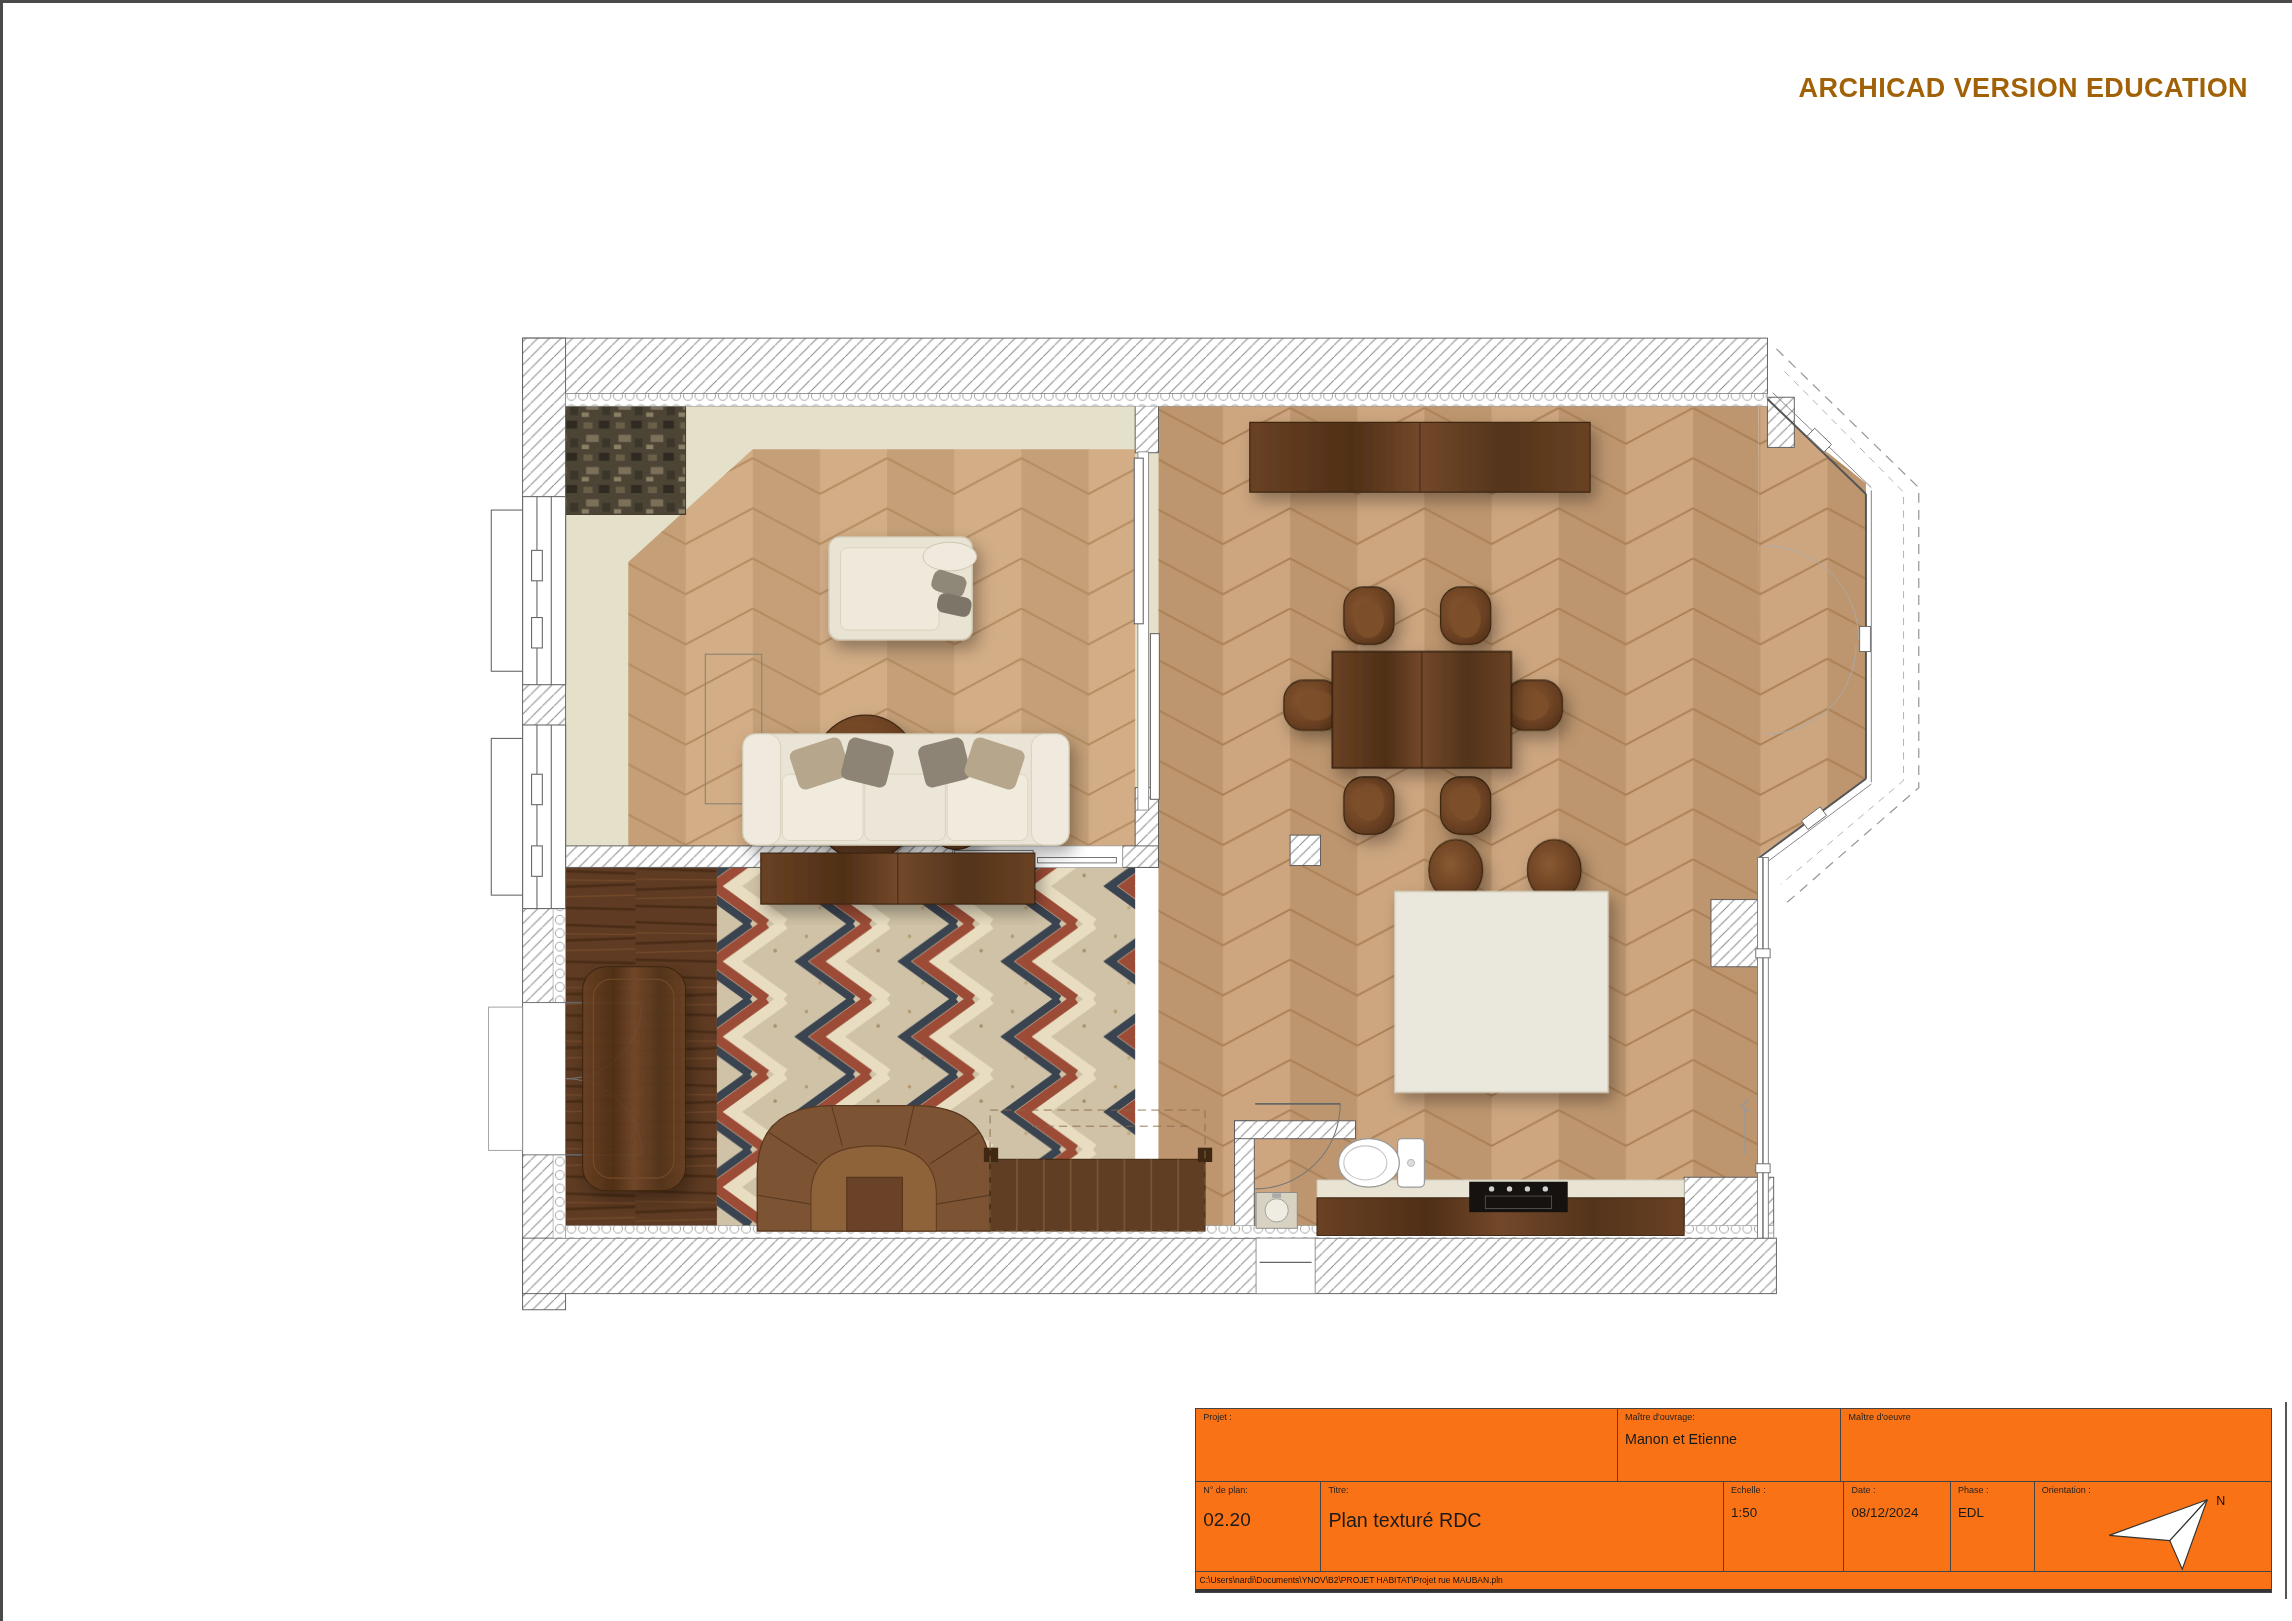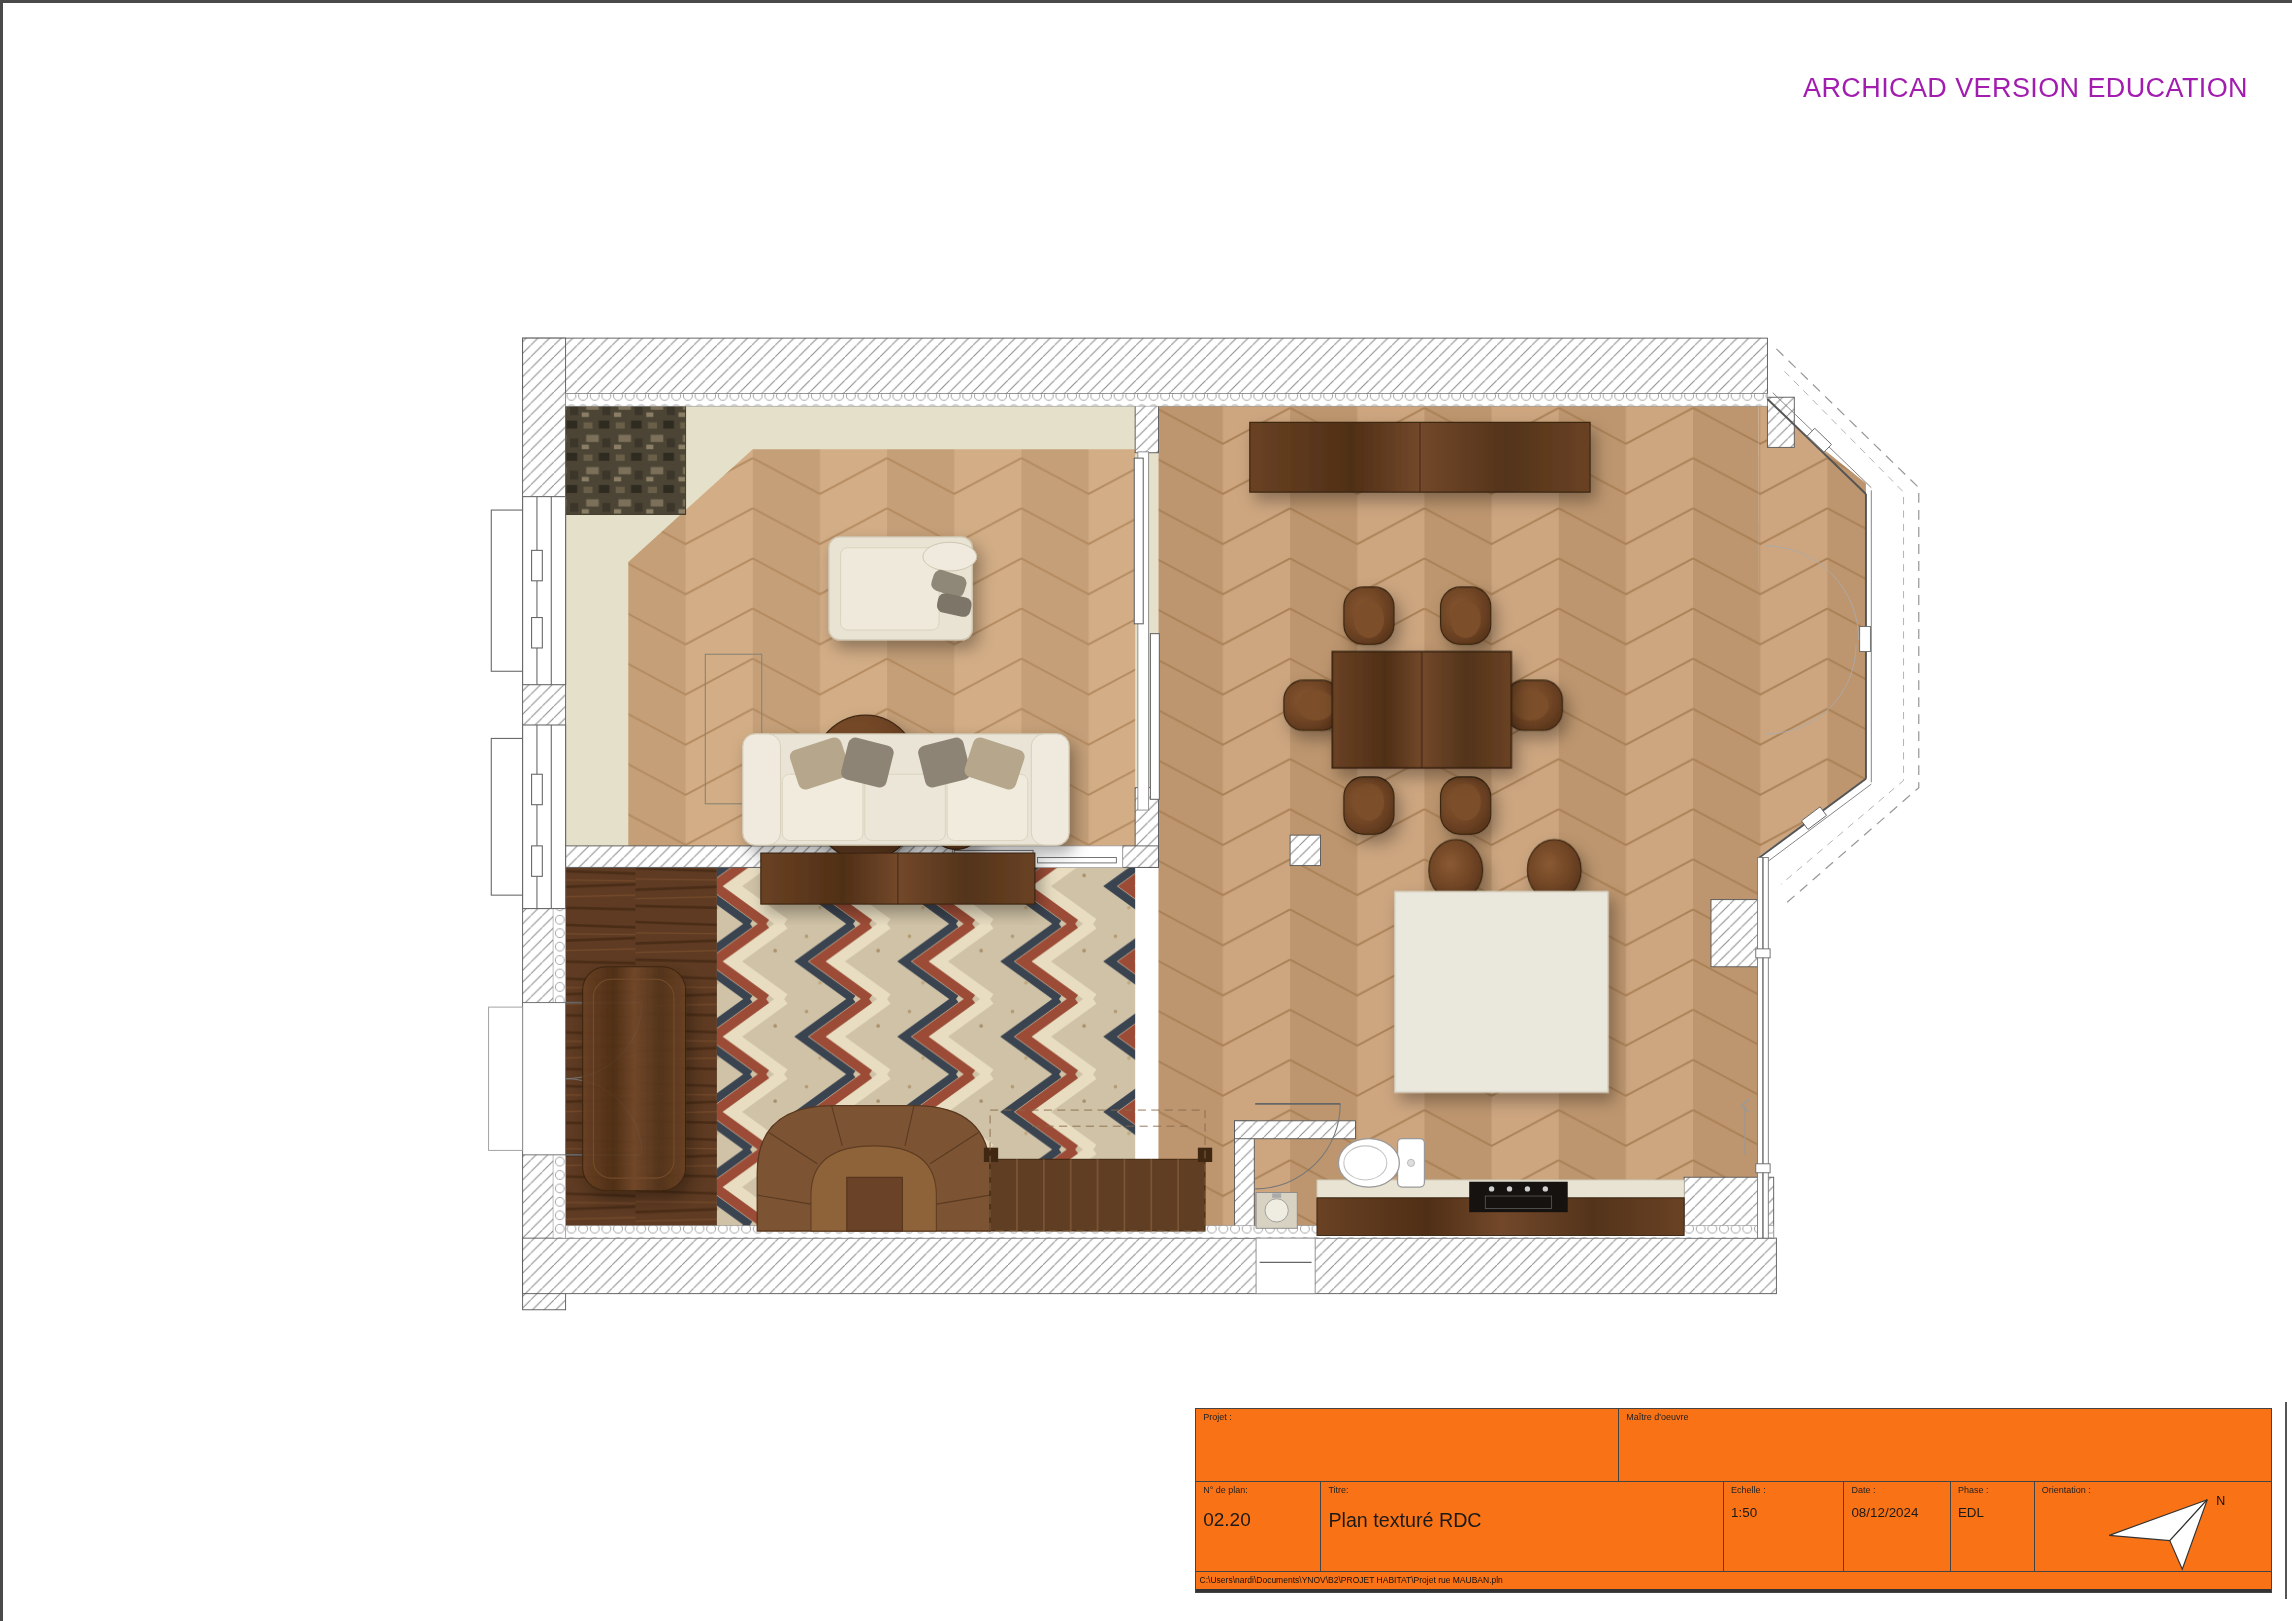--- a/index.html
+++ b/index.html
@@ -2,22 +2,22 @@
 <html style="font-size:14.3px"><head>
 <meta charset="utf-8">
 <style>
   html,body{margin:0;padding:0;background:#fff;}
   body{width:2293px;height:1622px;position:relative;overflow:hidden;
        font-family:"Liberation Sans", sans-serif;color:#1a1a1a;}
   .sheet-border-top{position:absolute;left:0;top:0;width:2293px;height:2.7px;background:#4a4a4a;}
   .sheet-border-left{position:absolute;left:0;top:0;width:2.7px;height:1622px;background:#4a4a4a;}
   .sheet-border-right{position:absolute;left:2285px;top:1402px;width:1.8px;height:197px;background:#555;}
 
-  .banner{position:absolute;top:73px;right:45px;font-size:27px;font-weight:400;
-          letter-spacing:0.4px;color:#a21caf;}
+  .banner{position:absolute;top:73px;right:45px;font-size:27px;font-weight:700;
+          letter-spacing:0.4px;color:#a16207;}
 
   .plan-wrap{position:absolute;left:484px;top:322px;width:1451px;height:1003px;}
 
   
   .tblock{position:absolute;left:1195px;top:1408px;width:1077px;background:#f97316;
           border:0.9px solid #444;box-sizing:border-box;}
   .trow{display:flex;box-sizing:border-box;}
   .trow.r1{height:73px;border-bottom:0.9px solid #444;}
   .trow.r2{height:90px;border-bottom:0.9px solid #444;}
   .tcell{box-sizing:border-box;border-right:0.9px solid #444;padding:2.7px 7.2px 1.8px 7.2px;
@@ -348,20 +348,24 @@
 </g>
 
 </svg>
 </div>
 
 <div class="tblock">
   <div class="trow r1">
     <div class="tcell c-proj">
       <span class="tlabel">Projet :</span>
     </div>
+    <div class="tcell c-mo">
+      <span class="tlabel">Maître d'ouvrage:</span>
+      <div class="tval-md">Manon et Etienne</div>
+    </div>
     <div class="tcell c-me">
       <span class="tlabel">Maître d'oeuvre</span>
     </div>
   </div>
 
   <div class="trow r2">
     <div class="tcell c-num">
       <span class="tlabel">N° de plan:</span>
       <div class="tval-num">02.20</div>
     </div>

